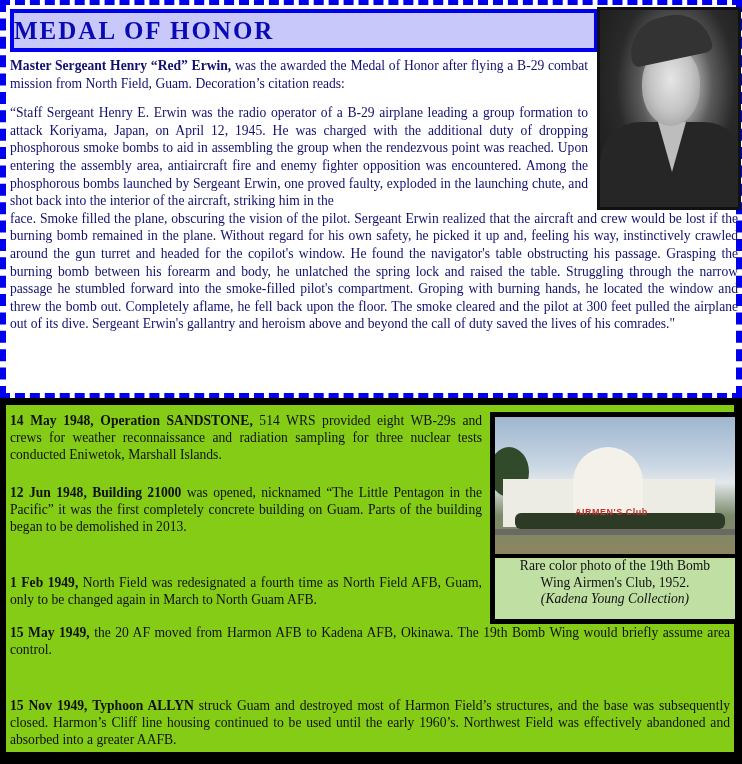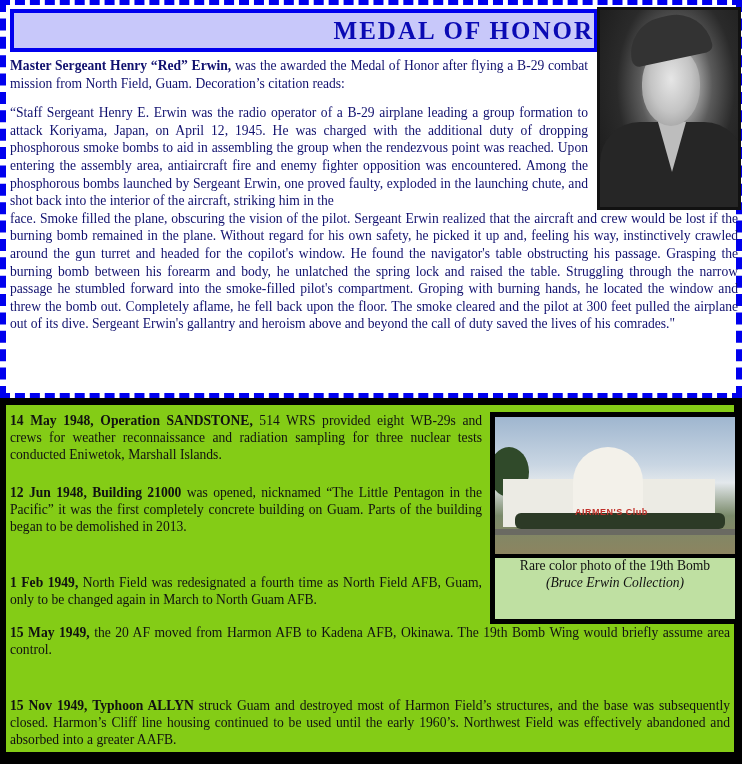--- a/index.html
+++ b/index.html
@@ -13,21 +13,21 @@
     border-right: 6px dashed #0000ee;
     border-top: 5px dashed #0000ee;
     border-bottom: 5px dashed #0000ee;
     background: #ffffff;
   }
   .moh-title-box {
     position: absolute; left: 4px; top: 4px; width: 588px; height: 43px;
     box-sizing: border-box;
     background: #c8c8fa;
     border: 4px solid #0000ee;
-    text-align: right;
+    text-align: left;
   }
   .moh-title {
     font-family: "Liberation Serif", "DejaVu Serif", serif;
     font-weight: bold; font-size: 25px; letter-spacing: 2px; color: #0a0ab4;
     line-height: 36px;
   }
   .portrait {
     position: absolute; left: 591px; top: 2px; width: 144px; height: 203px;
     box-sizing: border-box; border: 3px solid #111;
     background: radial-gradient(ellipse at 55% 38%, #d8d8d8 0%, #a8a8a8 18%, #5a5a5a 34%, #2a2a2a 55%, #161616 100%);
@@ -168,18 +168,19 @@
       <div class="club-photo">
         <div class="tree"></div>
         <div class="building"></div>
         <div class="hangar"></div>
         <div class="bushes"></div>
         <span class="sign">AIRMEN'S Club</span>
         <div class="road"></div>
       </div>
       <figcaption class="club-caption">
         <div>Rare color photo of the 19th Bomb</div>
-        <div><i>(Bruce Erwin Collection)</i></div>
+        <div>Wing Airmen's Club, 1952.</div>
+        <div><i>(Kadena Young Collection)</i></div>
       </figcaption>
     </figure>
 
   </div>
 </section>
 
 </body></html>

